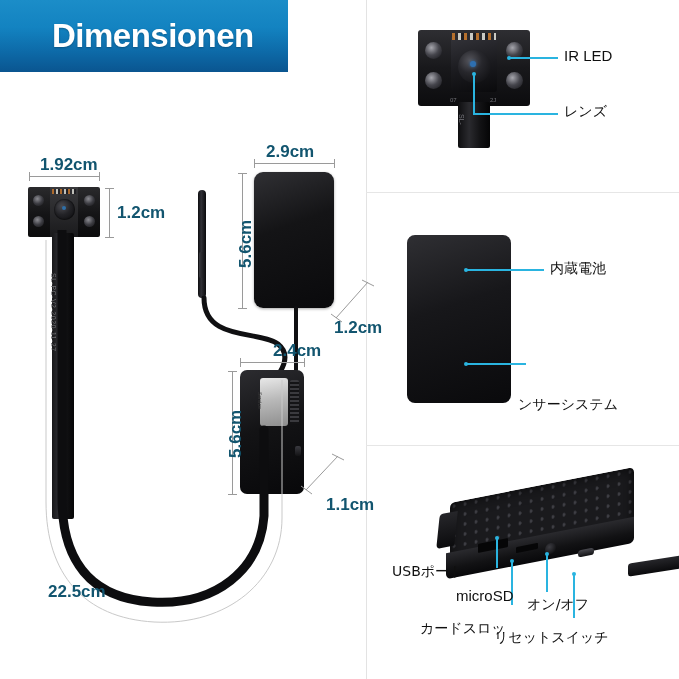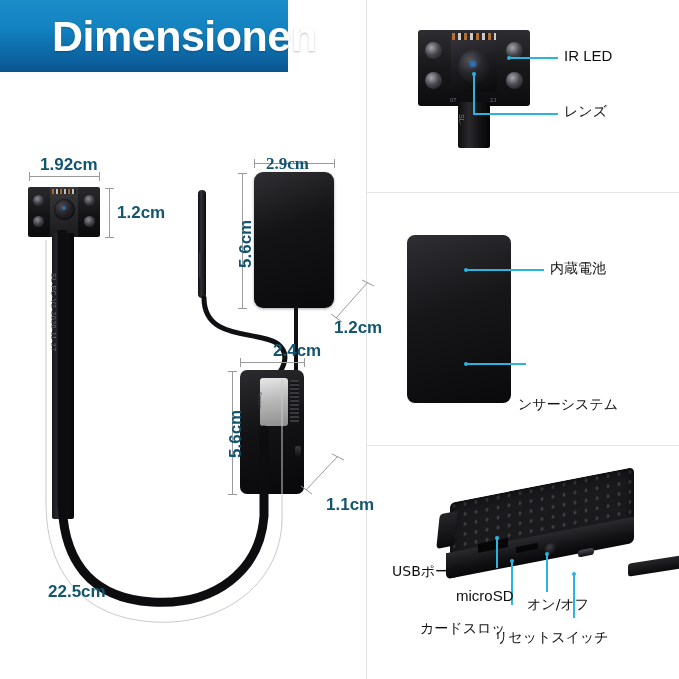--- a/index.html
+++ b/index.html
@@ -5,21 +5,21 @@
   html,body{margin:0;padding:0;background:#ffffff;}
   body{width:679px;height:679px;position:relative;overflow:hidden;
        font-family:"Liberation Sans","DejaVu Sans",sans-serif;
        -webkit-font-smoothing:antialiased;}
   .root{position:absolute;inset:0;background:#fff;}
 
   
   .banner{position:absolute;left:0;top:0;width:288px;height:72px;
           background:linear-gradient(180deg,#1b8dc8 0%,#1383c1 38%,#0d6aa8 72%,#0a5590 100%);
           display:flex;align-items:center;}
-  .banner-title{color:#ffffff;font-size:43px;font-weight:bold;letter-spacing:-0.5px;
+  .banner-title{color:#ffffff;font-size:33px;font-weight:bold;letter-spacing:-0.5px;
                 margin-left:52px;text-shadow:0 1px 2px rgba(0,0,0,.25);white-space:nowrap;}
 
   
   .v-div{position:absolute;left:366px;top:0;width:1px;height:679px;background:#e3e3e3;}
   .h-div{position:absolute;left:366px;width:313px;height:1px;background:#e6e6e6;}
   .h-div.one{top:192px;}
   .h-div.two{top:445px;}
 
   
   .dim{position:absolute;color:#12556f;font-size:17px;font-weight:bold;white-space:nowrap;}
@@ -175,21 +175,21 @@
     <div class="txt">SL-PC-V2-2020-11-27</div>
   </div>
 
   <div class="antenna"></div>
 
   <div class="battery"></div>
 
   <div class="rule h" style="left:254px;top:163px;width:80px;"></div>
   <div class="tick v" style="left:254px;top:159px;"></div>
   <div class="tick v" style="left:334px;top:159px;"></div>
-  <div class="dim" style="left:266px;top:154px;font-family:Liberation Serif, serif;">2.9cm</div>
+  <div class="dim" style="left:266px;top:142px;">2.9cm</div>
 
   <div class="rule v" style="left:242px;top:173px;height:136px;"></div>
   <div class="tick h" style="left:238px;top:173px;"></div>
   <div class="tick h" style="left:238px;top:308px;"></div>
   <div class="dim vert" style="left:236px;top:268px;">5.6cm</div>
 
   <svg style="position:absolute;left:330px;top:278px;width:56px;height:52px;">
     <line x1="38" y1="4" x2="6" y2="40" stroke="#9a9a9a" stroke-width="1"></line>
     <line x1="32" y1="2" x2="44" y2="8" stroke="#9a9a9a" stroke-width="1"></line>
     <line x1="1" y1="36" x2="12" y2="44" stroke="#9a9a9a" stroke-width="1"></line>

